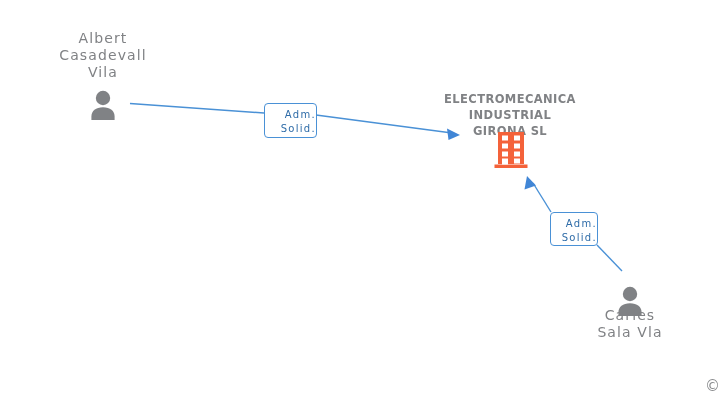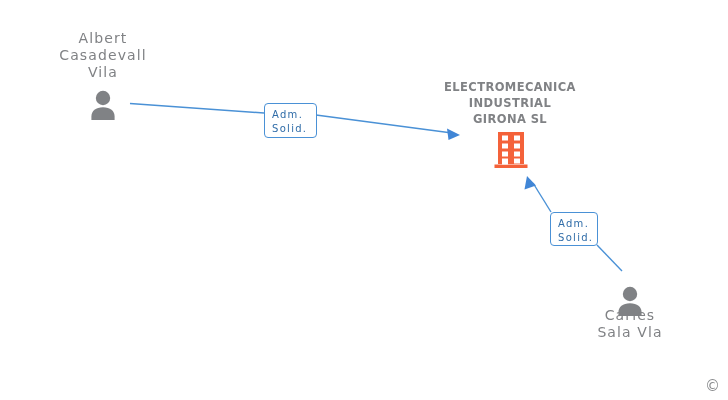--- a/index.html
+++ b/index.html
@@ -51,40 +51,42 @@
   .company-label {
     position: absolute;
     width: 190px;
     text-align: center;
     color: #808285;
     font-size: 11.5px;
     line-height: 16px;
     letter-spacing: 0.4px;
     font-weight: 600;
     white-space: pre-line;
+    margin-top: 12px;
   }
   .building-icon {
     position: absolute;
     width: 34px;
     height: 36px;
   }
 
   
   .rel-box {
     position: absolute;
     box-sizing: border-box;
     background: #ffffff;
     border: 1.4px solid #4a91d6;
     border-radius: 4px;
     color: #2f6ca8;
     font-size: 10px;
     line-height: 14px;
     letter-spacing: 1.3px;
     padding: 4px 0 0 7px;
     box-shadow: 0 0 0 0 rgba(0,0,0,0);
+    text-align: right;
   }
   .rel-box span { display: block; }
 
   
   .watermark {
     position: absolute;
     right: 8px;
     bottom: 6px;
     display: flex;
     align-items: center;

